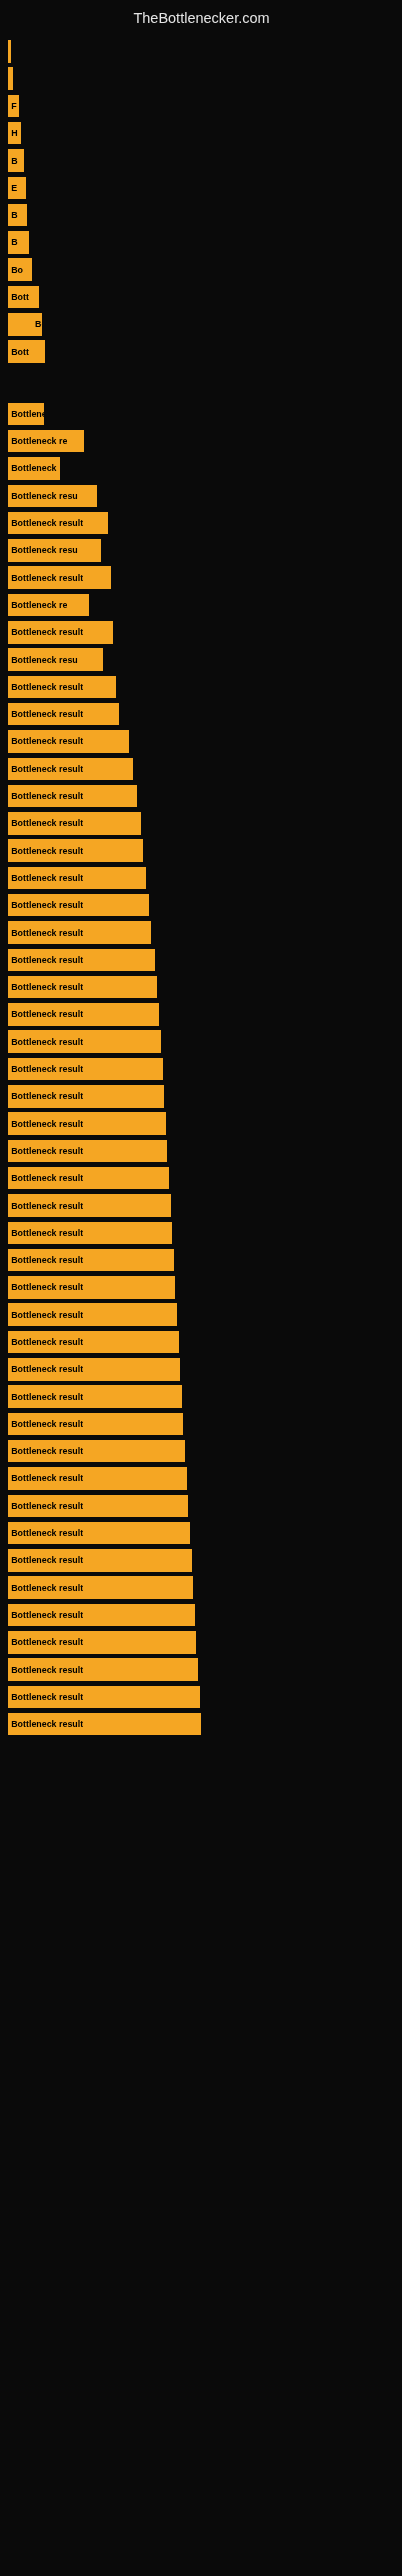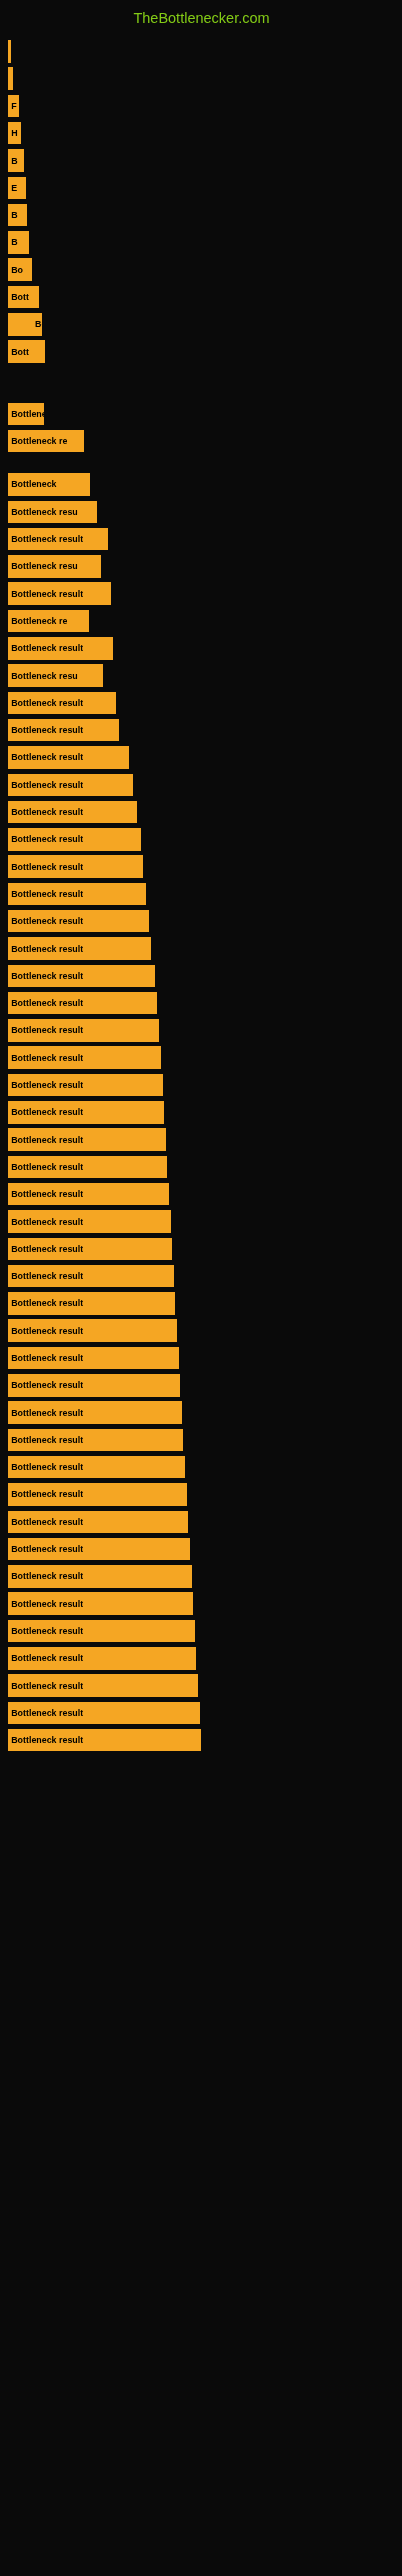--- a/index.html
+++ b/index.html
@@ -9,21 +9,21 @@
     }
     body {
       background-color: #0a0a0a;
       width: 403px;
       min-height: 2576px;
       font-family: Arial, sans-serif;
       overflow-x: hidden;
     }
     .site-title {
       text-align: center;
-      color: #84cc16;
+      color: #e5e5e5;
       font-size: 14.5px;
       padding: 9.7px 0 6.4px 0;
       font-weight: normal;
     }
     .bars-container {
       padding: 8px 0 8px 8px;
       display: flex;
       flex-direction: column;
       gap: 0px;
     }
@@ -118,21 +118,21 @@
       <div class="bar" style="width: 36px; margin-top: 35px;">
         <span class="bar-label">Bottlenec</span>
       </div>
     </div>
     <div class="bar-row">
       <div class="bar" style="width: 76px;">
         <span class="bar-label">Bottleneck re</span>
       </div>
     </div>
     <div class="bar-row">
-      <div class="bar" style="width: 82px; margin-top: 16px;">
+      <div class="bar" style="width: 52px;">
         <span class="bar-label">Bottleneck</span>
       </div>
     </div>
     <div class="bar-row">
       <div class="bar" style="width: 89px;">
         <span class="bar-label">Bottleneck resu</span>
       </div>
     </div>
     <div class="bar-row">
       <div class="bar" style="width: 100px;">

